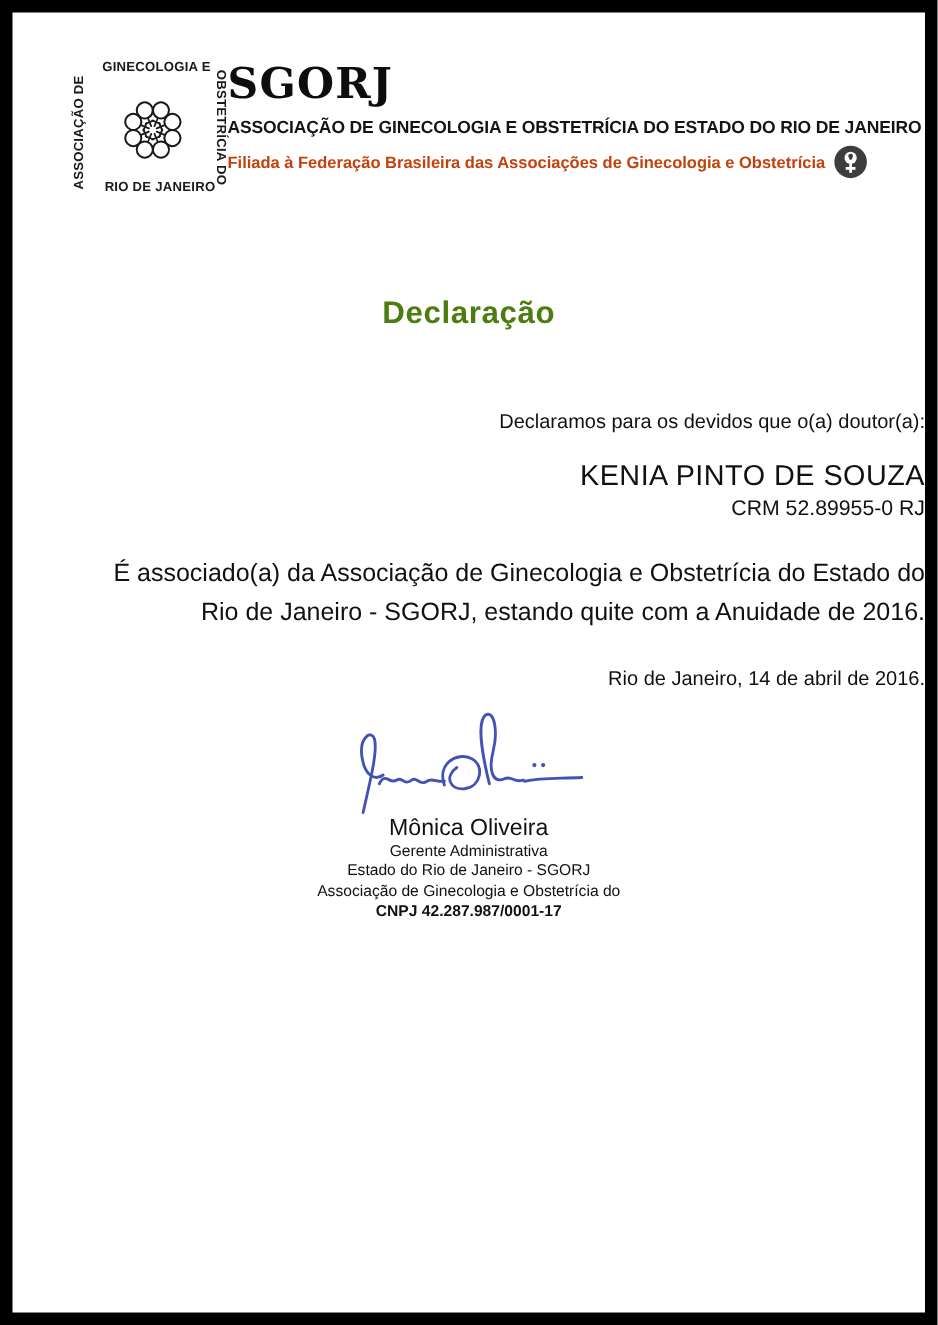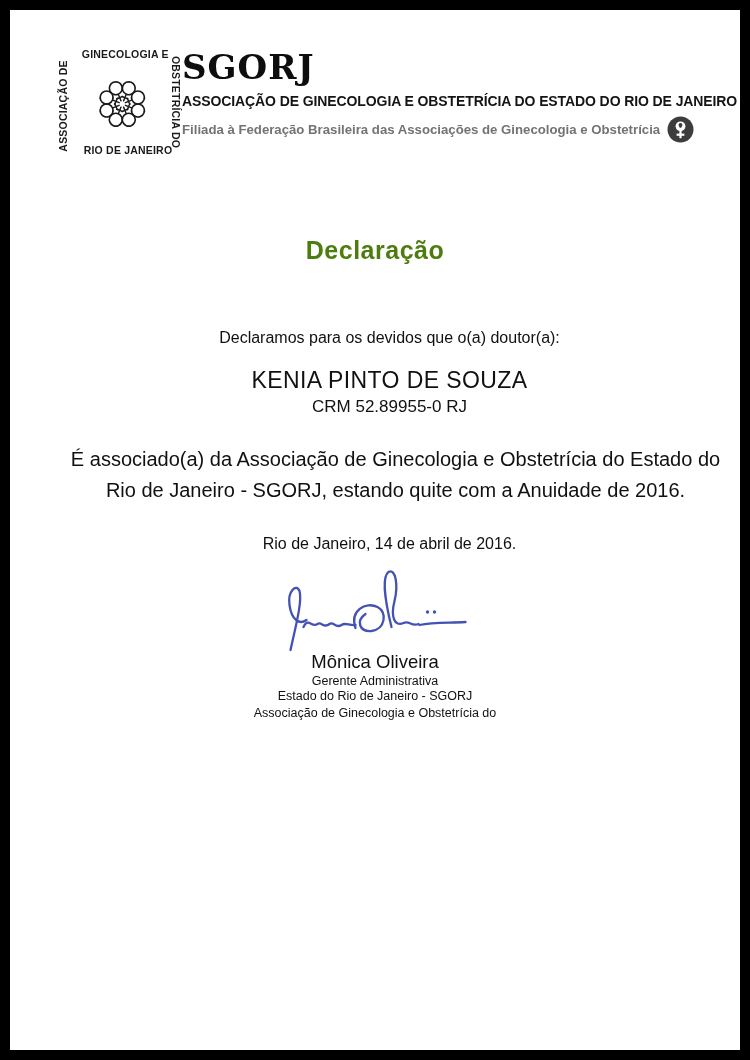--- a/index.html
+++ b/index.html
@@ -67,25 +67,25 @@
   .affiliation-row {
     margin-top: 7px;
     display: flex;
     align-items: center;
     gap: 7px;
   }
   .affiliation {
     font-weight: bold;
     font-size: 13.2px;
     white-space: nowrap;
-    color: #737373;
-  }
-
-  
-  .center { text-align: center; margin-left: 29px; }
+    color: #c2410c;
+  }
+
+  
+  .center { text-align: right; margin-left: 29px; }
   .doc-title {
     margin-top: 80px;
     font-size: 25px;
     font-weight: bold;
     letter-spacing: 0.5px;
     text-align: center;
     color: #4d7c0f;
   }
   .intro { margin-top: 64px; font-size: 16px; }
   .doctor-name { margin-top: 20px; font-size: 23px; letter-spacing: 0.4px; }
@@ -207,16 +207,17 @@
       </g>
       <g fill="#4452b4">
         <circle cx="152" cy="47" r="1.7"></circle>
         <circle cx="159" cy="47" r="1.7"></circle>
       </g>
     </svg>
     <div class="sig-name">Mônica Oliveira</div>
     <div class="sig-role">Gerente Administrativa</div>
     <div class="sig-org">Estado do Rio de Janeiro - SGORJ</div>
     <div class="sig-org">Associação de Ginecologia e Obstetrícia do</div>
+    <div class="sig-cnpj">CNPJ 42.287.987/0001-17</div>
   </div>
 
 
 </div>
 
 </body></html>

